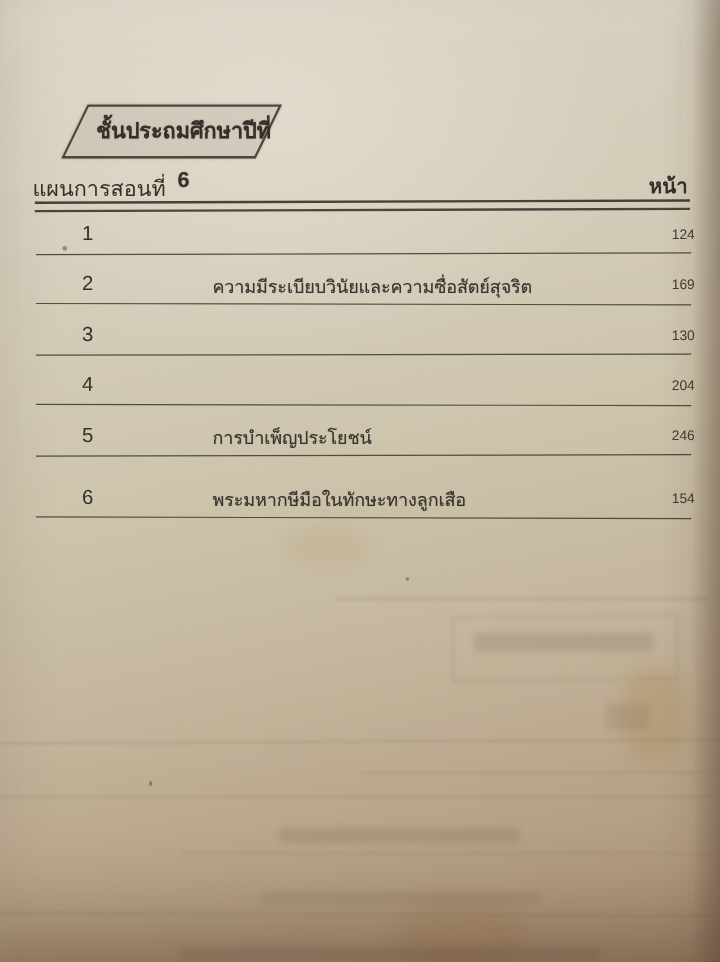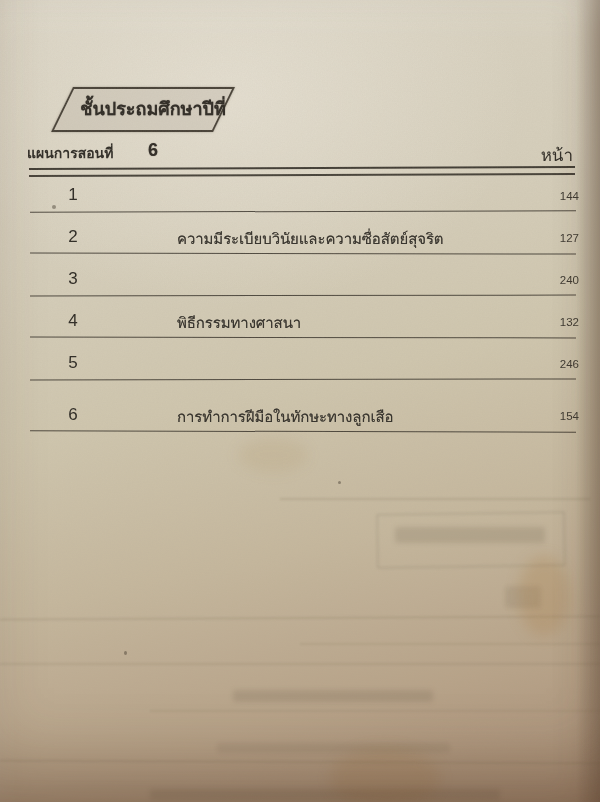--- a/index.html
+++ b/index.html
@@ -19,22 +19,22 @@
   
   .badge{position:absolute;left:73px;top:87px;width:158px;height:41px;
     border:2px solid #474137;background:rgba(186,178,162,.35);
     transform:skewX(-26deg);transform-origin:top left;
     box-shadow:0 0 2px rgba(60,50,40,.4);}
   .badge-inner{display:block;transform:skewX(26deg);transform-origin:top left;
     width:158px;height:41px;line-height:41px;text-align:center;
     font-size:18px;font-weight:bold;color:#2e2a24;text-shadow:0 0 1px rgba(46,42,36,.6);}
 
   
-  .hdr-left{position:absolute;left:27px;top:142px;font-size:14px;font-weight:bold;color:#2e2b25;}
-  .hdr-right{position:absolute;right:27px;top:141px;font-size:17px;font-weight:normal;color:#2e2b25;}
+  .hdr-left{position:absolute;left:27px;top:142px;font-size:18px;font-weight:normal;color:#2e2b25;}
+  .hdr-right{position:absolute;right:27px;top:141px;font-size:17px;font-weight:bold;color:#2e2b25;}
   .double-rule{position:absolute;left:29px;right:25px;top:167px;height:5px;
     border-top:2px solid rgba(43,39,32,.88);border-bottom:2.5px solid rgba(43,39,32,.85);
     transform:rotate(-.2deg);}
 
   
   .toc-row{position:absolute;left:0;width:600px;height:24px;}
   .row-no{position:absolute;left:56px;width:34px;text-align:center;font-size:17px;color:#2c2923;}
   .row-title{position:absolute;left:177px;font-size:15px;color:#33302a;white-space:nowrap;
     letter-spacing:-.1px;text-shadow:0 0 .6px rgba(45,40,33,.55);}
   .row-page{position:absolute;right:21px;top:5px;font-size:11.5px;color:#3a362e;}
@@ -59,53 +59,53 @@
   <div class="badge">
     <span class="badge-inner">ชั้นประถมศึกษาปีที่ 6</span>
   </div>
 
   <div class="hdr-left">แผนการสอนที่</div>
   <div class="hdr-right">หน้า</div>
   <div class="double-rule"></div>
 
   <div class="toc-row" style="top:185px">
     <span class="row-no">1</span>
-    <span class="row-page">144</span>
+    <span class="row-page">124</span>
   </div>
   <div class="rule" style="top:211px;transform:rotate(-.15deg)"></div>
 
   <div class="toc-row" style="top:227px">
     <span class="row-no">2</span>
     <span class="row-title">ความมีระเบียบวินัยและความซื่อสัตย์สุจริต</span>
-    <span class="row-page">127</span>
+    <span class="row-page">169</span>
   </div>
   <div class="rule" style="top:253px;transform:rotate(.12deg)"></div>
 
   <div class="toc-row" style="top:269px">
     <span class="row-no">3</span>
-    <span class="row-page">240</span>
+    <span class="row-page">130</span>
   </div>
   <div class="rule" style="top:295px;transform:rotate(-.1deg)"></div>
 
   <div class="toc-row" style="top:311px">
     <span class="row-no">4</span>
-    <span class="row-title">พิธีกรรมทางศาสนา</span>
-    <span class="row-page">132</span>
+    <span class="row-page">204</span>
   </div>
   <div class="rule" style="top:337px;transform:rotate(.1deg)"></div>
 
   <div class="toc-row" style="top:353px">
     <span class="row-no">5</span>
+    <span class="row-title">การบำเพ็ญประโยชน์</span>
     <span class="row-page">246</span>
   </div>
   <div class="rule" style="top:379px;transform:rotate(-.12deg)"></div>
 
   <div class="toc-row" style="top:405px">
     <span class="row-no">6</span>
-    <span class="row-title">การทำการฝีมือในทักษะทางลูกเสือ</span>
+    <span class="row-title">พระมหากษีมือในทักษะทางลูกเสือ</span>
     <span class="row-page">154</span>
   </div>
   <div class="rule" style="top:431px;transform:rotate(.15deg)"></div>
 
   <div class="ghost-line" style="left:280px;right:10px;top:498px"></div>
   <div class="ghost-box"></div>
   <div class="ghost-smudge" style="left:395px;top:527px;width:150px;height:16px"></div>
   <div class="ghost-smudge" style="left:505px;top:586px;width:36px;height:22px;opacity:.8"></div>
   <div class="ghost-line" style="left:0;right:0;top:617px;transform:rotate(-.3deg)"></div>
   <div class="ghost-line" style="left:300px;right:0;top:643px;opacity:.7"></div>

